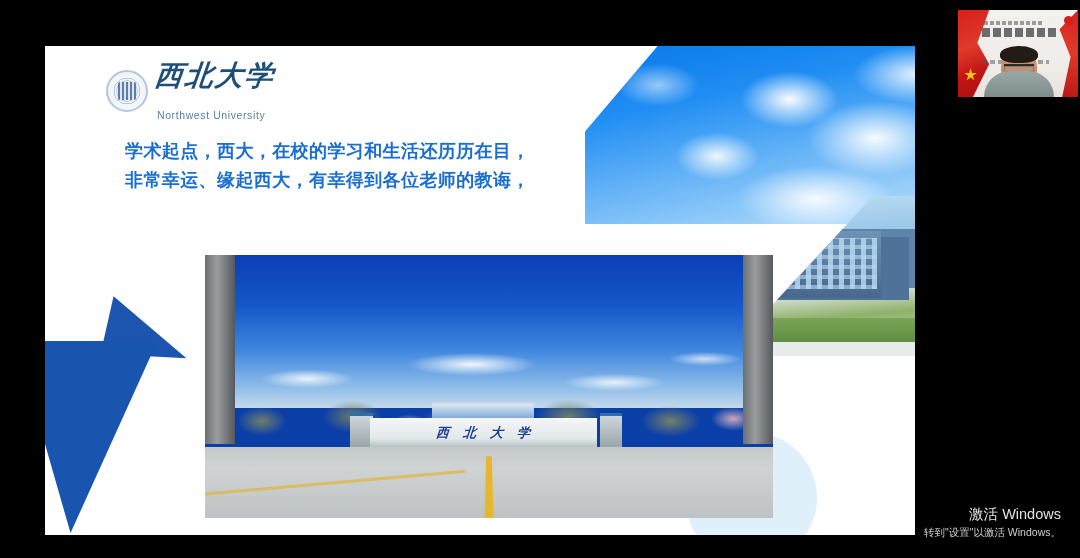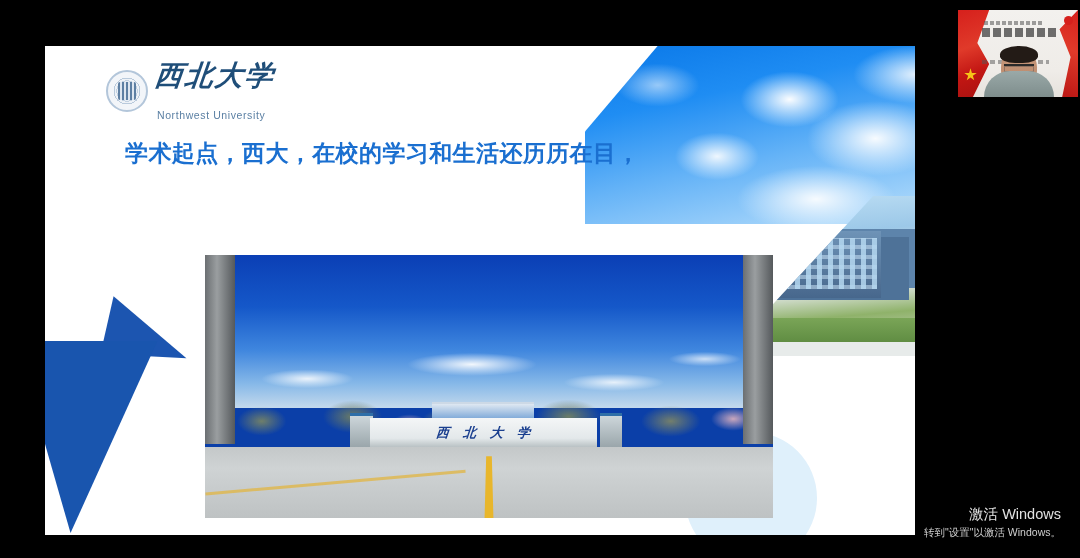--- a/index.html
+++ b/index.html
@@ -98,22 +98,22 @@
   }
   .logo-en {
     font-size:10.5px; color:#5a7fa3; letter-spacing:.6px;
     margin-top:20px; padding-left:2px;
   }
 
   
   .slide-body {
     position:absolute; left:80px; top:91px;
     width:560px;
-    font-family:Liberation Mono, monospace;
-    font-size:23px; font-weight:700;
+    font-family:Liberation Serif, serif;
+    font-size:18px; font-weight:700;
     color:#1a6fd0;
     line-height:1.62;
     letter-spacing:.4px;
   }
   .slide-body div { white-space:nowrap; }
 
   
   .gate-photo {
     position:absolute;
     left:160px; top:209px;
@@ -310,20 +310,21 @@
     <div class="logo-row">
       <div class="seal"></div>
       <div class="logo-text">
         <div class="logo-cn">西北大学</div>
         <div class="logo-en">Northwest University</div>
       </div>
     </div>
 
     <div class="slide-body">
       <div>学术起点，西大，在校的学习和生活还历历在目，</div>
+      <div>非常幸运、缘起西大，有幸得到各位老师的教诲，</div>
     </div>
 
     <div class="gate-photo">
       <div class="gate-sky"></div>
       <div class="gate-cloud"></div>
       <div class="gate-trees"></div>
       <div class="gate-bg-bldg"></div>
       <div class="gate-booth"></div>
       <div class="gate-booth r"></div>
       <div class="gate-wall">

